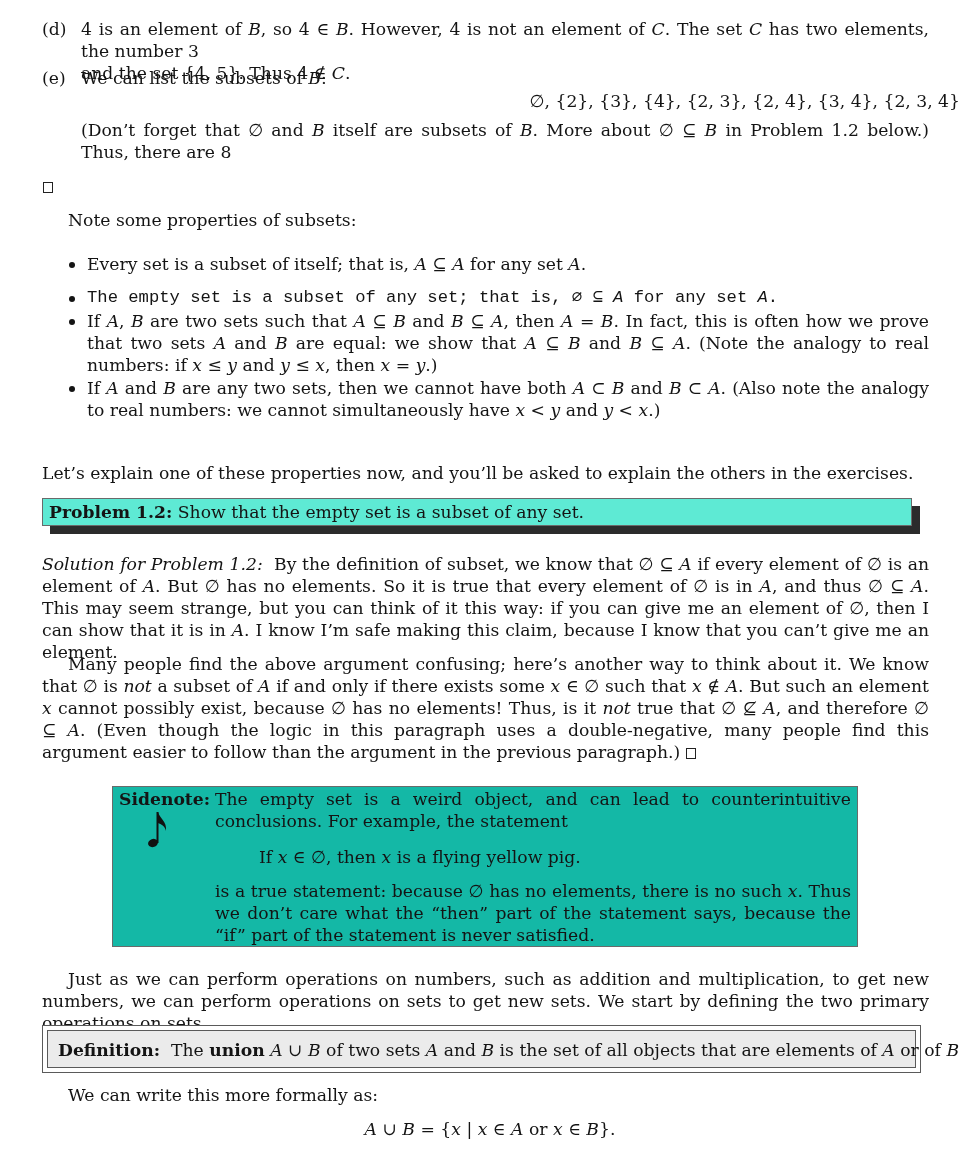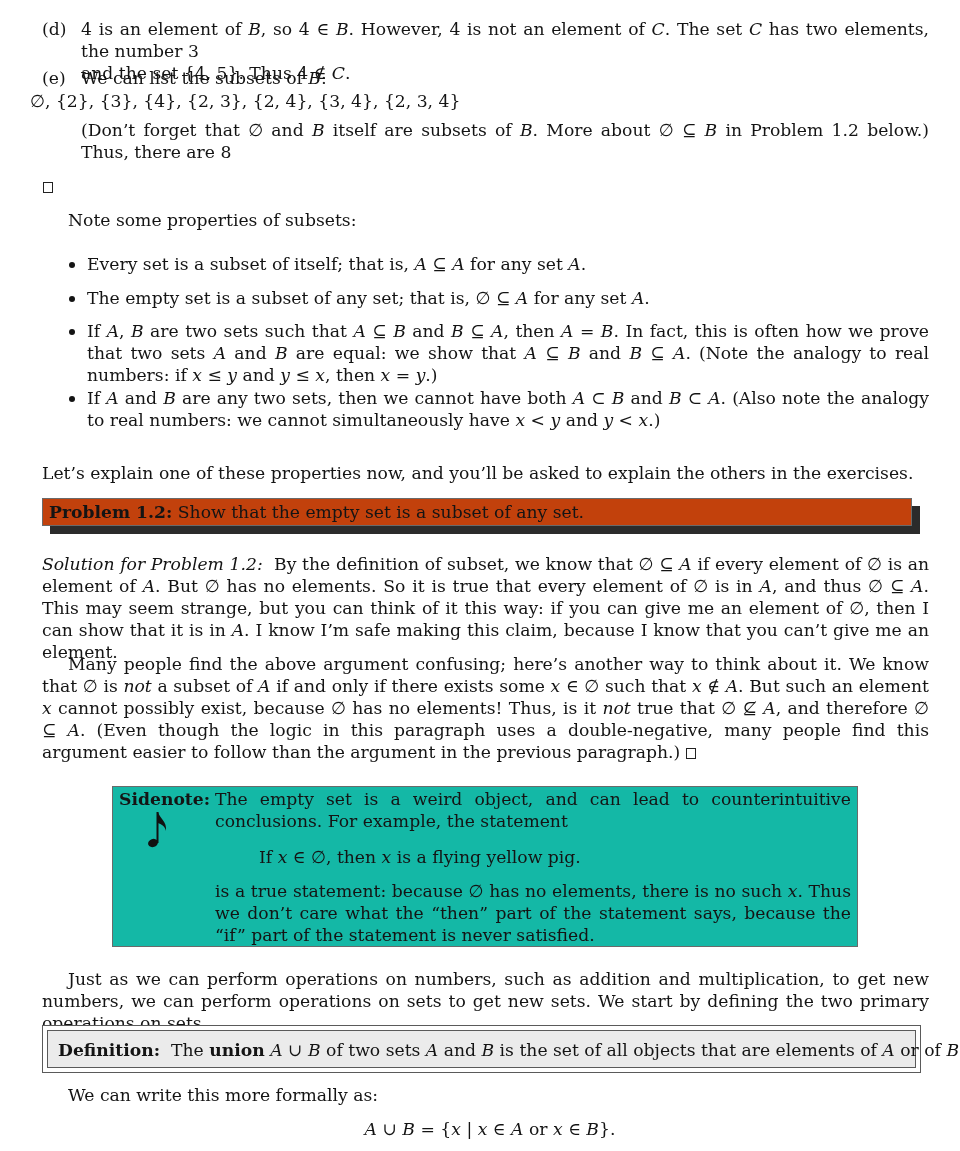--- a/index.html
+++ b/index.html
@@ -31,21 +31,21 @@
   ul.props li .bullet {
     position: absolute; left: 3px; top: 9px; width: 6px; height: 6px;
     border-radius: 50%; background: #141414;
   }
 
   
   .problem-wrap { position: absolute; left: 42px; top: 498px; width: 878px; height: 36px; }
   .problem-shadow { position: absolute; left: 8px; top: 8px; width: 870px; height: 28px; background: #2b2b2b; }
   .problem-box {
     position: absolute; left: 0; top: 0; width: 870px; height: 28px;
-    background: #c2410c; border: 1px solid #6a6a6a; box-sizing: border-box;
+    background: #5eead4; border: 1px solid #6a6a6a; box-sizing: border-box;
     padding: 2px 6px; white-space: nowrap;
   }
 
   
   .sidenote {
     position: absolute; left: 112px; top: 786px; width: 746px; height: 161px;
     background: #14b8a6; border: 1px solid #6a6a6a; box-sizing: border-box;
   }
   .sidenote-label { position: absolute; left: 6px; top: 1px; font-weight: bold; }
   .note-icon { position: absolute; left: 34px; top: 22px; width: 22px; height: 40px; }
@@ -68,35 +68,35 @@
 <div class="page">
 
   <div class="enum-label abs" style="top:18px">(d)</div>
   <div class="enum-body" style="top:18px">
     <div>4 is an element of <span class="m">B</span>, so 4 ∈ <span class="m">B</span>. However, 4 is not an element of <span class="m">C</span>. The set <span class="m">C</span> has two elements, the number 3</div>
     <div>and the set {4, 5}. Thus 4 ∉ <span class="m">C</span>.</div>
   </div>
 
   <div class="enum-label abs" style="top:67px">(e)</div>
   <div class="enum-body" style="top:67px">We can list the subsets of <span class="m">B</span>:</div>
-  <div class="abs" style="top:90px; left:0; width:960px; text-align:left; padding-left:30px; box-sizing:border-box;">∅, {2}, {3}, {4}, {2, 3}, {2, 4}, {3, 4}, {2, 3, 4}</div>
+  <div class="abs" style="top:90px; left:0; width:960px; text-align:right; padding-left:30px; box-sizing:border-box;">∅, {2}, {3}, {4}, {2, 3}, {2, 4}, {3, 4}, {2, 3, 4}</div>
   <div class="enum-body" style="top:119px">
     <div>(Don’t forget that ∅ and <span class="m">B</span> itself are subsets of <span class="m">B</span>. More about ∅ ⊆ <span class="m">B</span> in Problem 1.2 below.) Thus, there are 8</div>
   </div>
 
   <span class="abs qed-box" style="left:43px; top:182px;"></span>
 
   <div class="abs" style="left:68px; top:209px;">Note some properties of subsets:</div>
 
   <ul class="props" style="top:253px;">
     <li style="margin-bottom:12px;">
       <span class="bullet"></span>
       Every set is a subset of itself; that is, <span class="m">A</span> ⊆ <span class="m">A</span> for any set <span class="m">A</span>.
     </li>
-    <li style="margin-bottom:11px;">
+    <li style="margin-bottom:1px;font-family:Liberation Mono, monospace;">
       <span class="bullet"></span>
       The empty set is a subset of any set; that is, ∅ ⊆ <span class="m">A</span> for any set <span class="m">A</span>.
     </li>
     <li style="margin-bottom:1px;">
       <span class="bullet"></span>
       If <span class="m">A</span>, <span class="m">B</span> are two sets such that <span class="m">A</span> ⊆ <span class="m">B</span> and <span class="m">B</span> ⊆ <span class="m">A</span>, then <span class="m">A</span> = <span class="m">B</span>. In fact, this is often how we prove that two sets <span class="m">A</span> and <span class="m">B</span> are equal: we show that <span class="m">A</span> ⊆ <span class="m">B</span> and <span class="m">B</span> ⊆ <span class="m">A</span>. (Note the analogy to real numbers: if <span class="m">x</span> ≤ <span class="m">y</span> and <span class="m">y</span> ≤ <span class="m">x</span>, then <span class="m">x</span> = <span class="m">y</span>.)
     </li>
     <li>
       <span class="bullet"></span>
       If <span class="m">A</span> and <span class="m">B</span> are any two sets, then we cannot have both <span class="m">A</span> ⊂ <span class="m">B</span> and <span class="m">B</span> ⊂ <span class="m">A</span>. (Also note the analogy to real numbers: we cannot simultaneously have <span class="m">x</span> &lt; <span class="m">y</span> and <span class="m">y</span> &lt; <span class="m">x</span>.)

